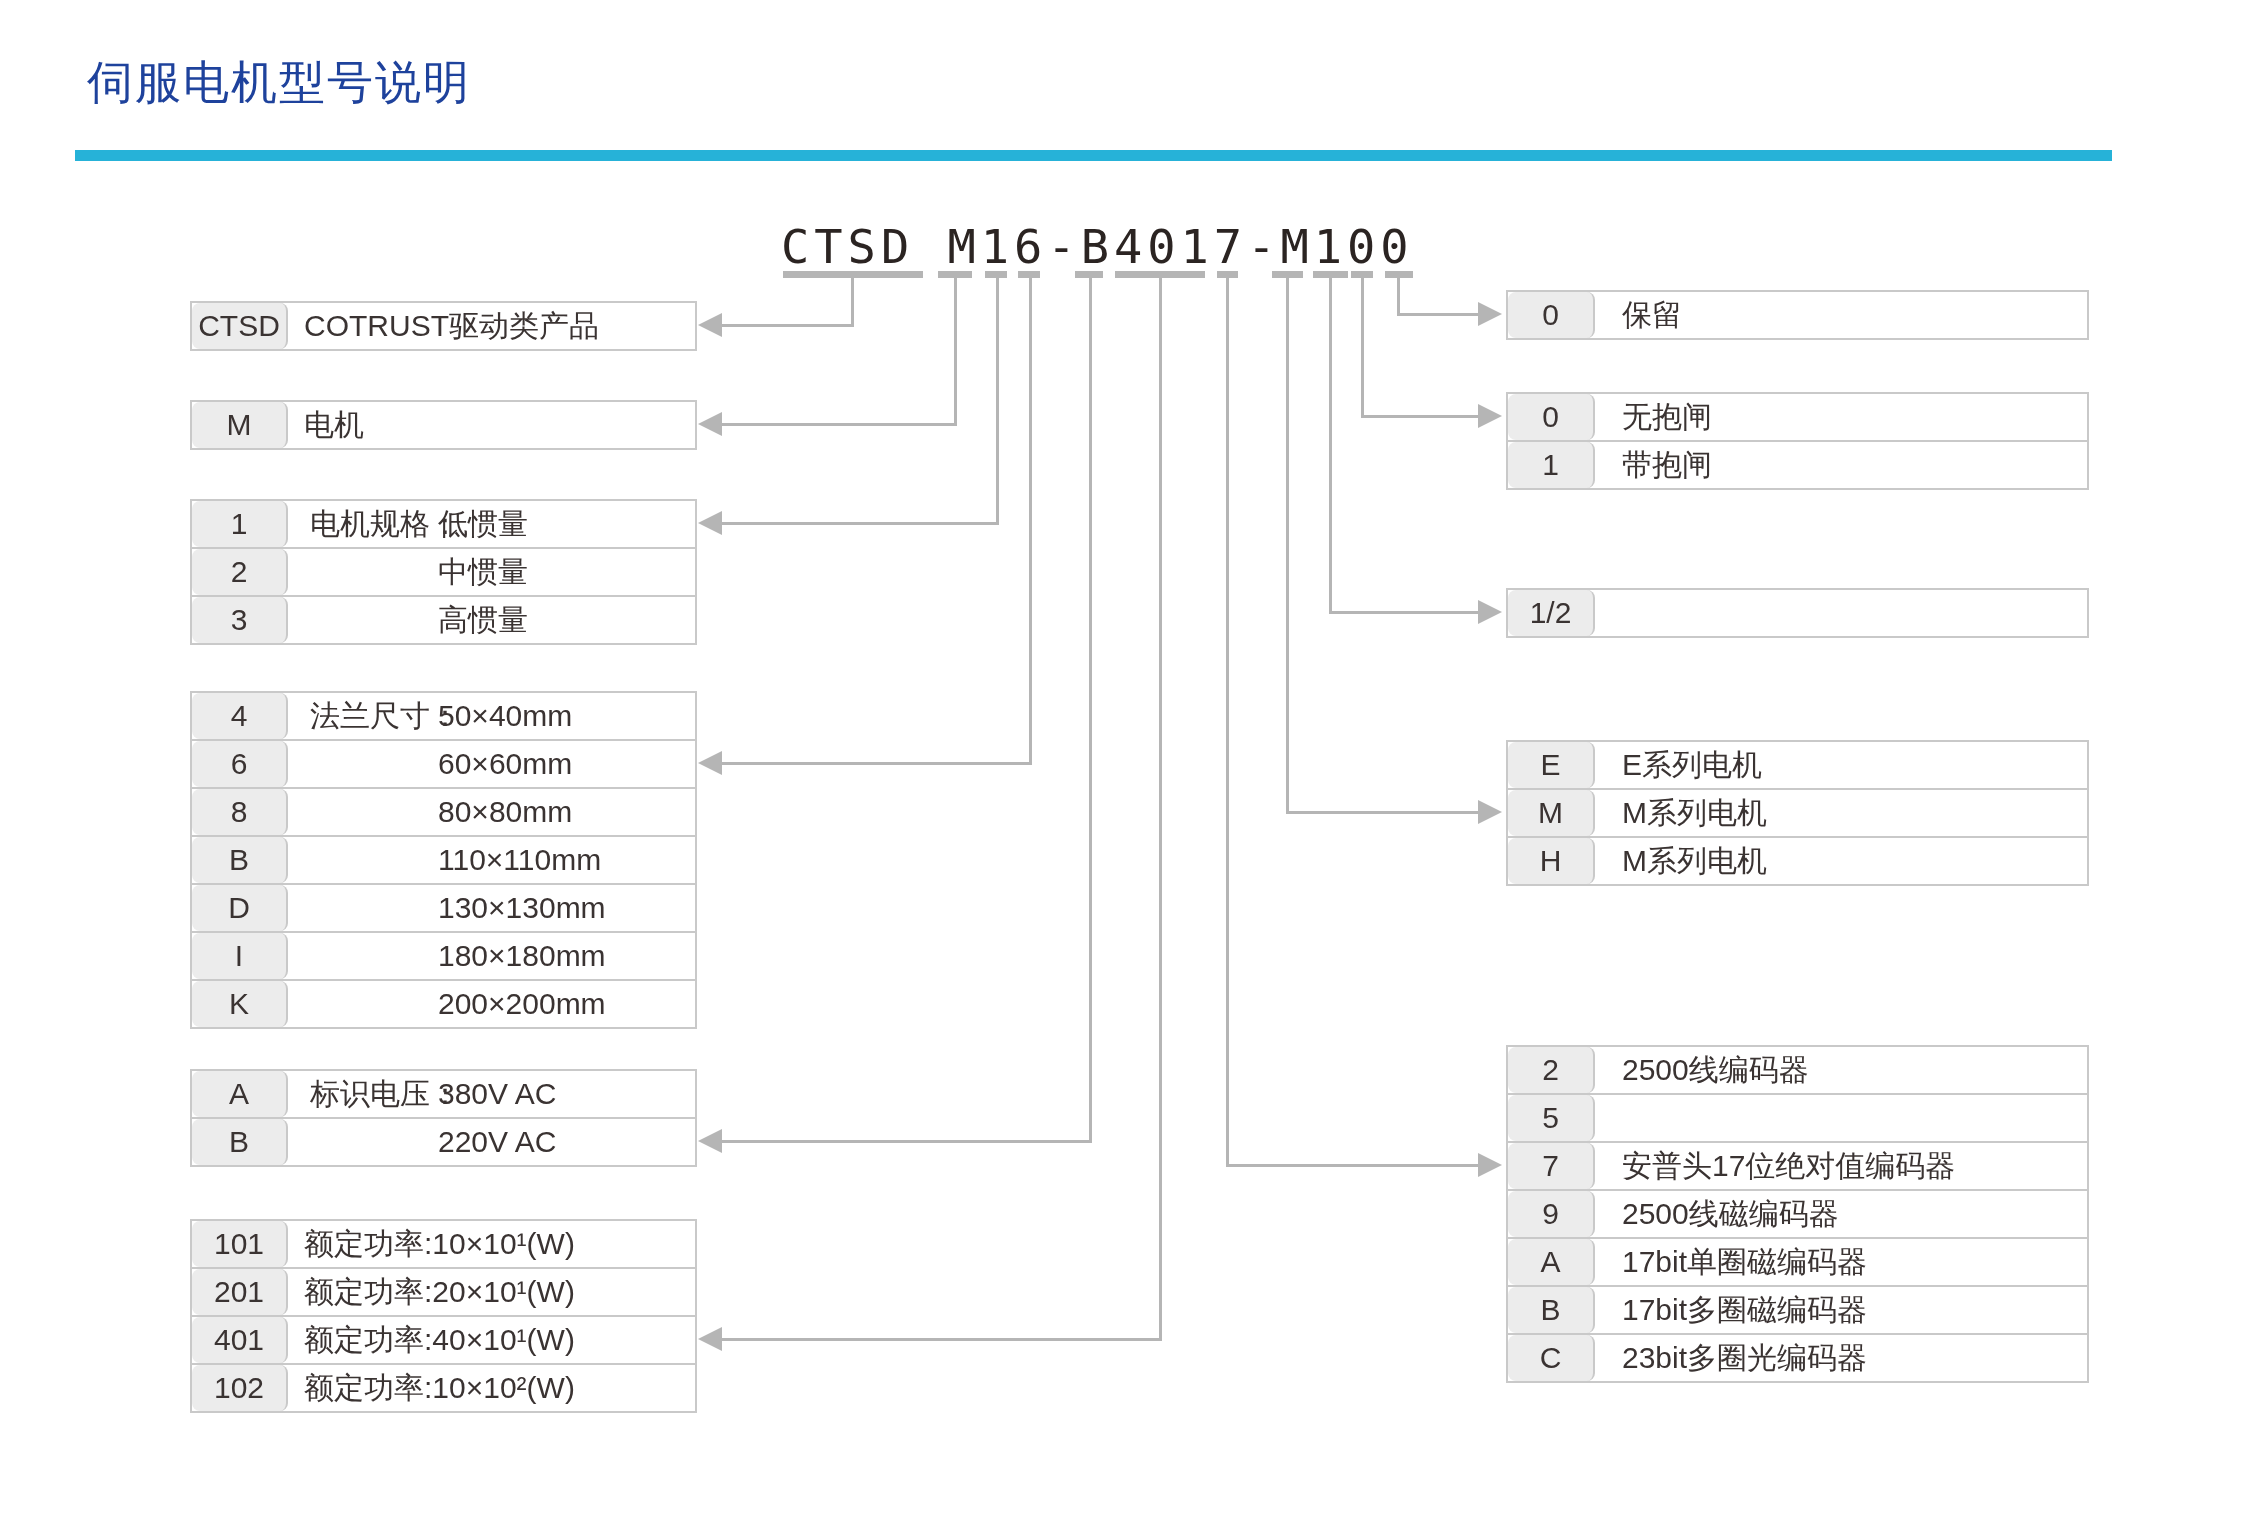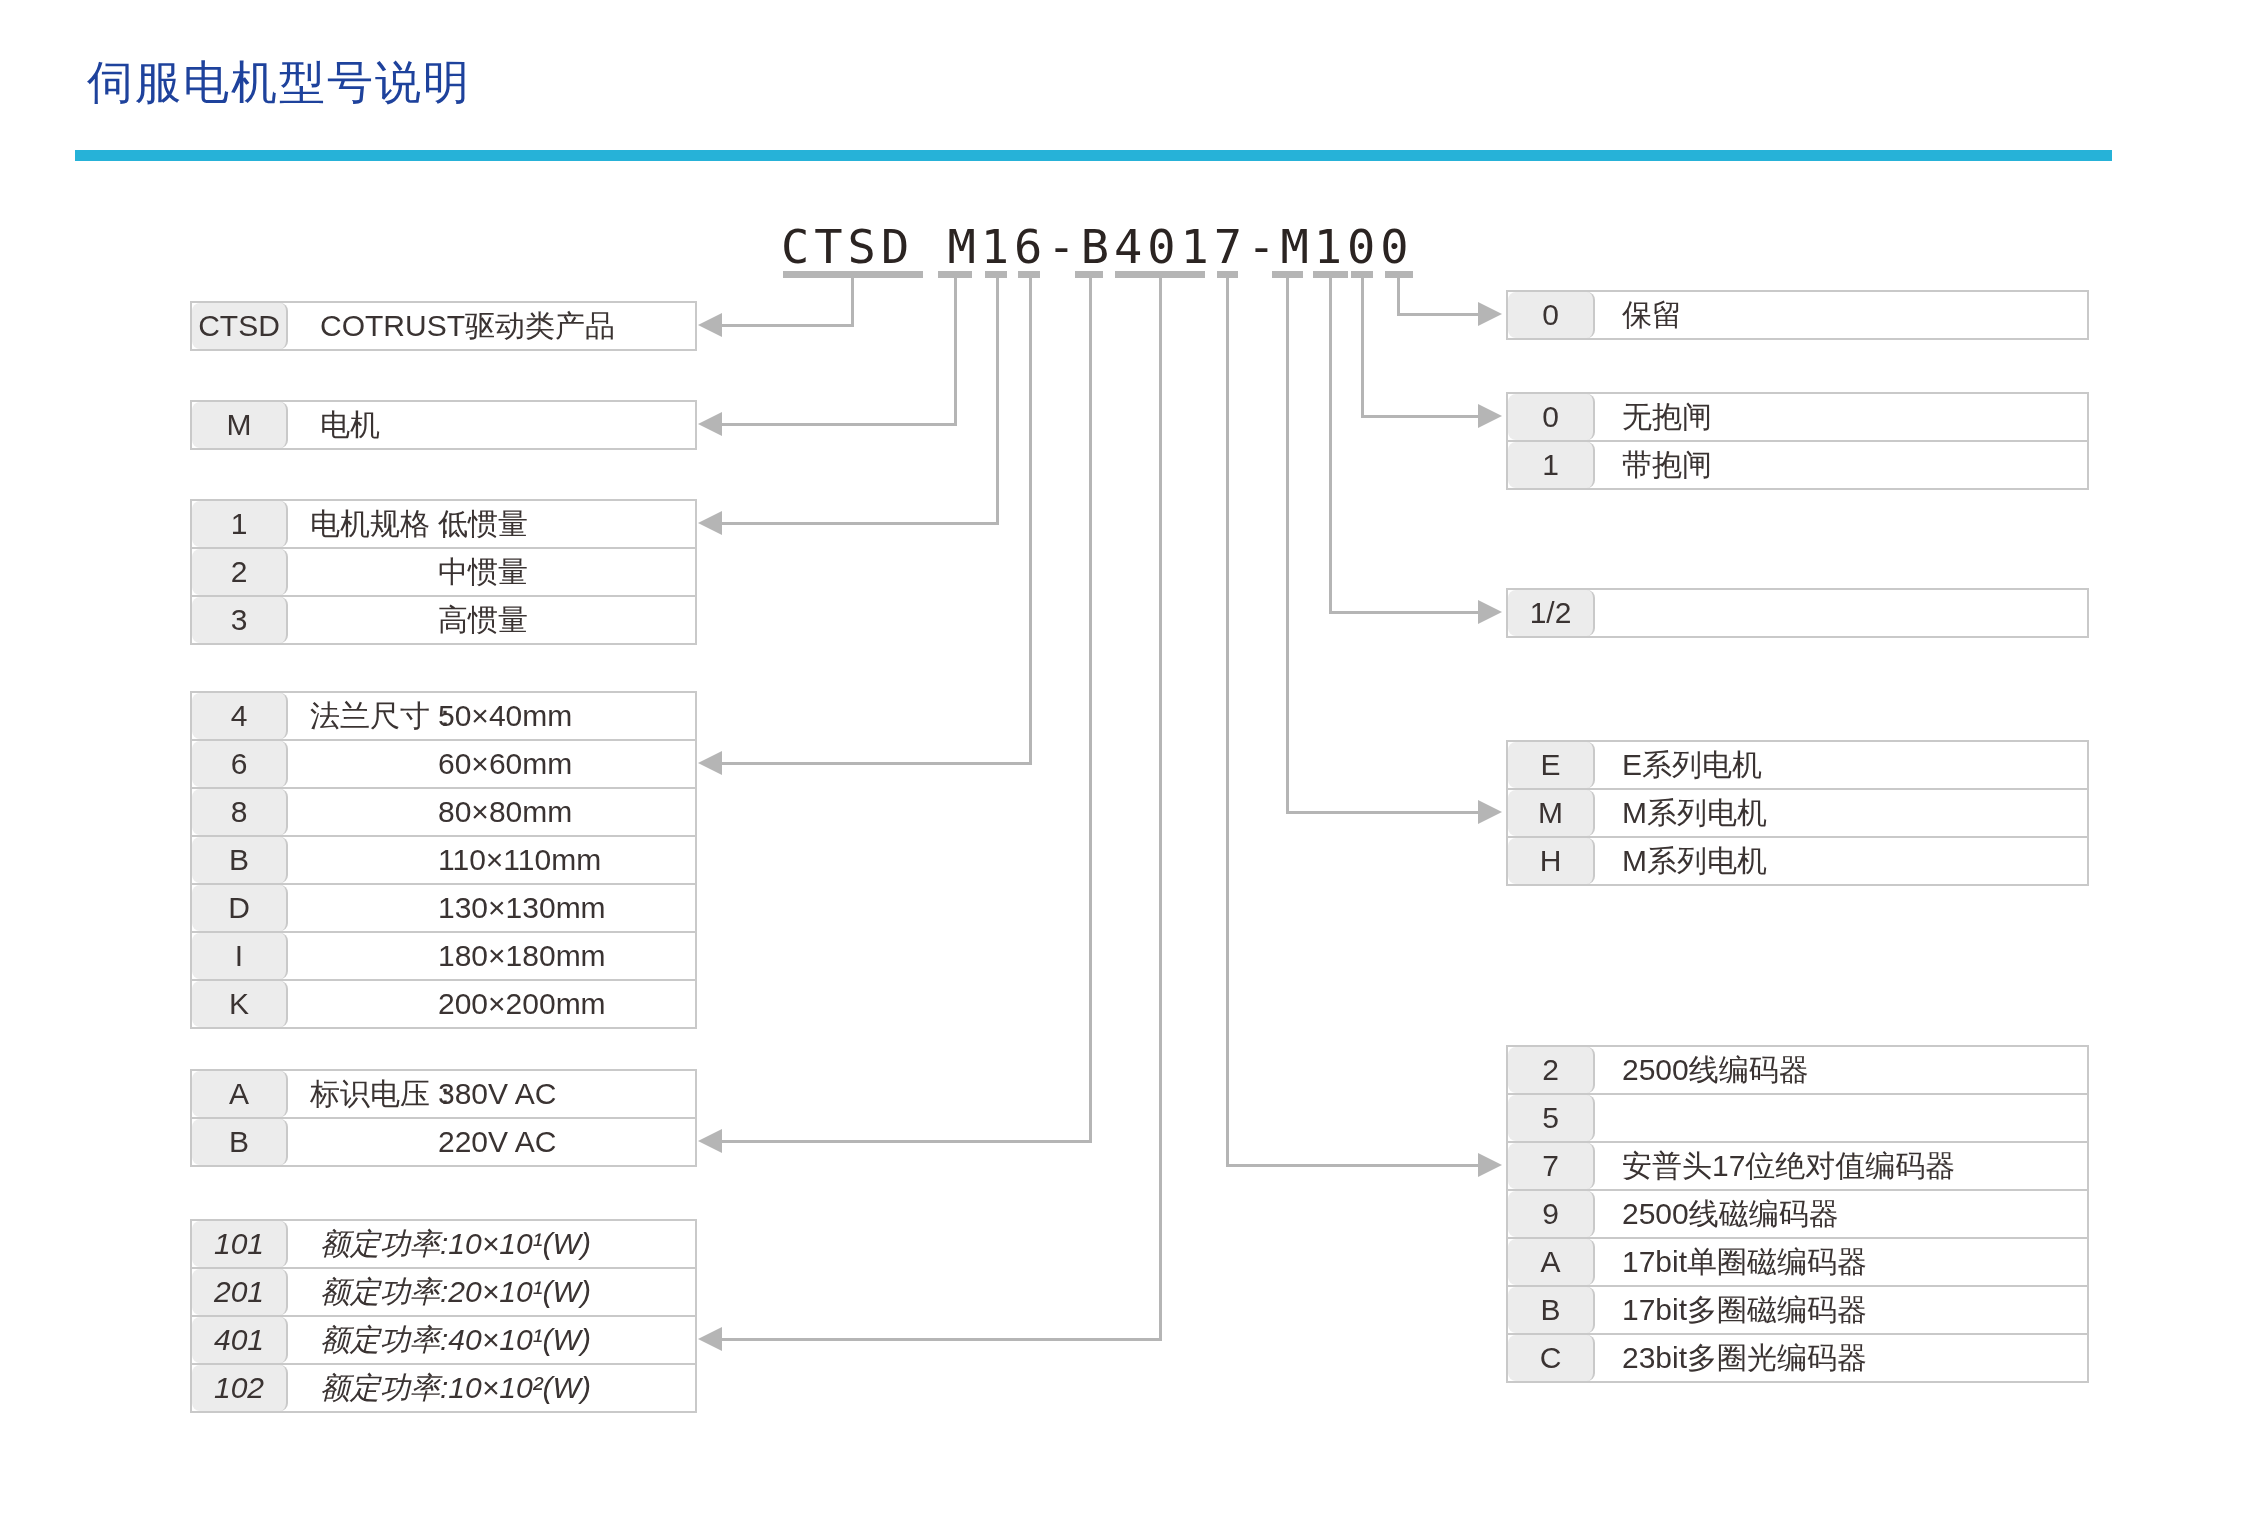--- a/index.html
+++ b/index.html
@@ -52,27 +52,27 @@
     font-size:30px;color:var(--text-dark);flex:0 0 auto;border-radius:8px;
   }
   .cell-val{
     display:flex;align-items:center;font-size:30px;color:var(--text-dark);
     flex:1 1 auto;white-space:nowrap;overflow:hidden;
   }
   .tbl.side-left{left:190px;width:507px;}
   .tbl.side-left .cell-key{width:94px;}
   .tbl.side-right{left:1506px;width:583px;}
   .tbl.side-right .cell-key{width:85px;}
-  .tbl.side-left .cell-val{padding-left:32px;}
+  .tbl.side-left .cell-val{padding-left:16px;}
   .tbl.side-right .cell-val{padding-left:27px;}
   .tbl .cell-val.with-label{padding-left:22px;}
   .val-label{display:inline-block;width:128px;flex:0 0 auto;}
   .val-text{display:inline-block;}
   #t-product{top:301px;} #t-motor{top:400px;} #t-inertia{top:499px;}
-  #t-flange{top:691px;} #t-voltage{top:1069px;} #t-power{top:1219px;font-style:italic;}
+  #t-flange{top:691px;} #t-voltage{top:1069px;} #t-power{top:1219px;}
   #t-reserved{top:290px;} #t-brake{top:392px;} #t-shaft{top:588px;}
   #t-series{top:740px;} #t-encoder{top:1045px;}
 </style>
 </head>
 <body>
 
 <div class="page">
 
   <div class="page-title">伺服电机型号说明</div>
   <div class="title-rule"></div>

